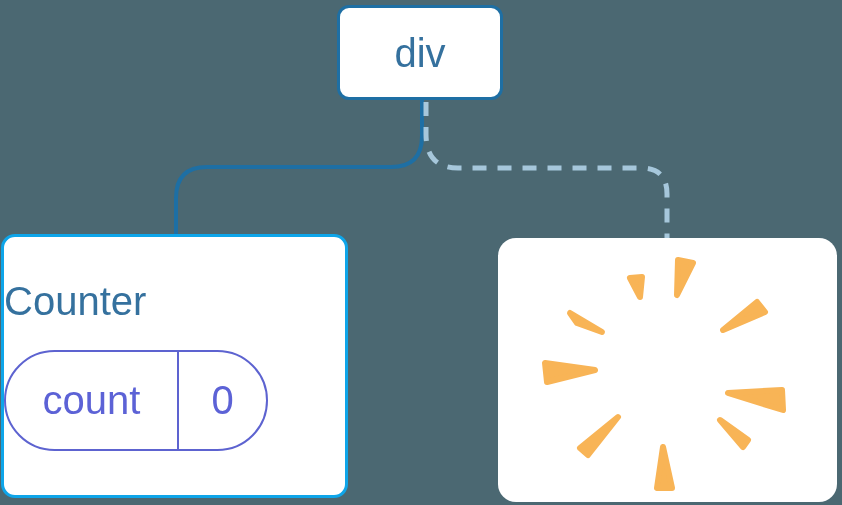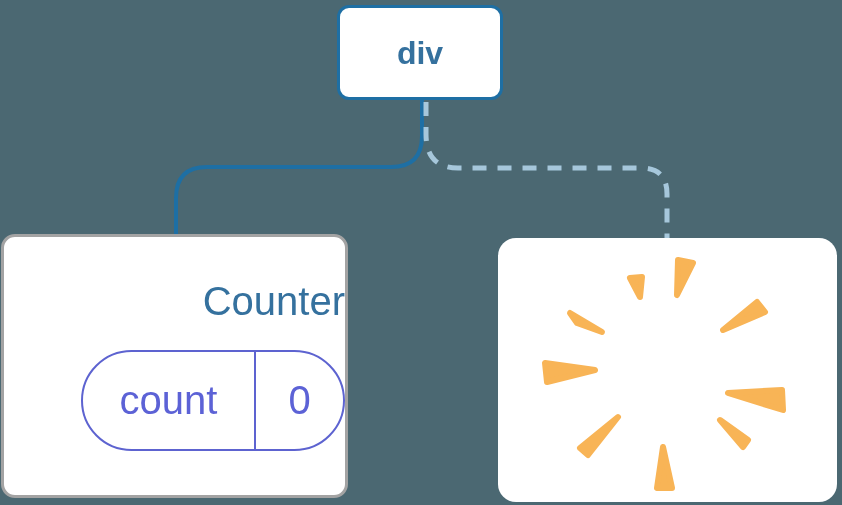--- a/index.html
+++ b/index.html
@@ -41,37 +41,37 @@
     box-sizing: border-box;
     background: #FFFFFF;
     border: 3px solid #1E6FA4;
     border-radius: 12px;
     display: flex;
     align-items: center;
     justify-content: center;
   }
   .node-root .root-label {
     color: #35719E;
-    font-size: 32px;
-    font-weight: 700;
+    font-size: 40px;
+    font-weight: 400;
     line-height: 1;
   }
   .card-counter {
     position: absolute;
     left: 1px;
     top: 234px;
     width: 347px;
     height: 264px;
     box-sizing: border-box;
     background: #FFFFFF;
-    border: 3px solid #a3a3a3;
+    border: 3px solid #0ea5e9;
     border-radius: 14px;
     display: flex;
     flex-direction: column;
-    align-items: flex-end;
+    align-items: flex-start;
   }
   .card-counter .title {
     margin-top: 42px;
     color: #35719E;
     font-size: 40px;
     font-weight: 500;
     line-height: 44px;
   }
   .state-pill {
     margin-top: 27px;

